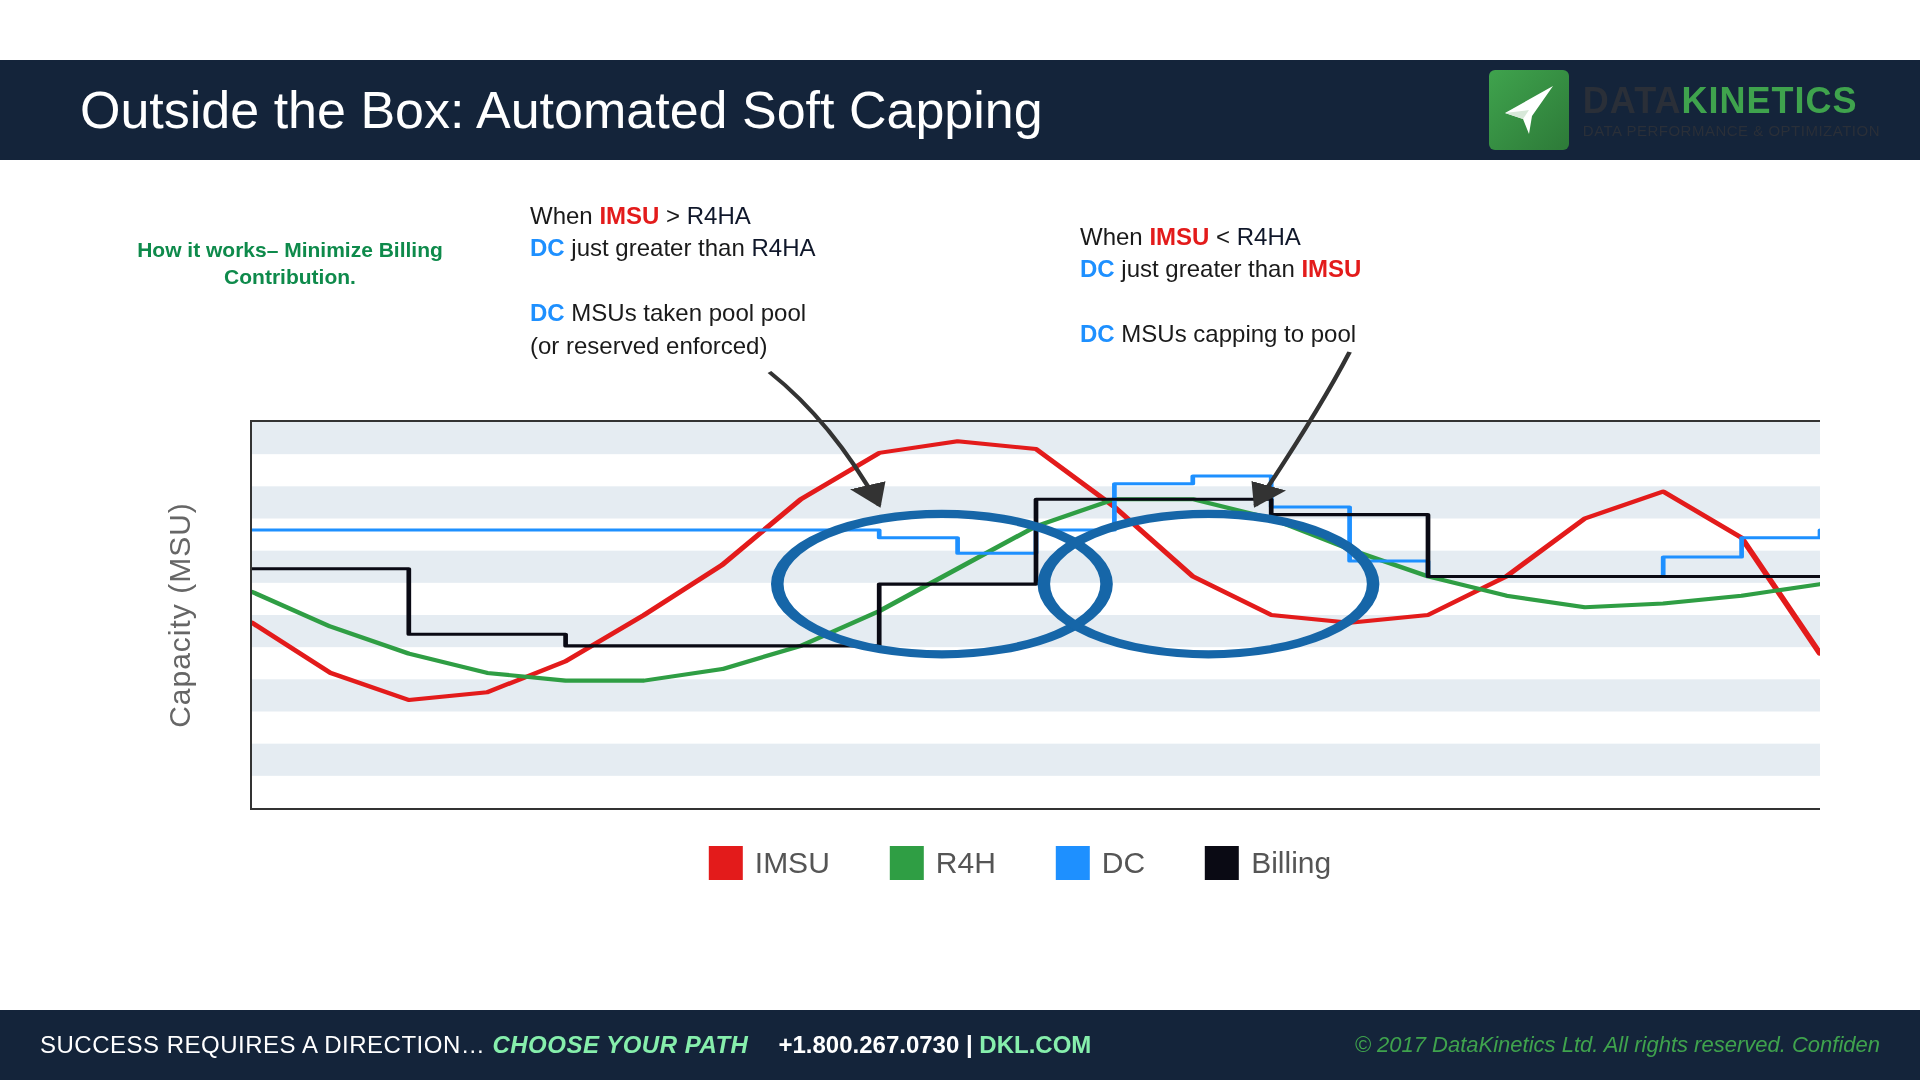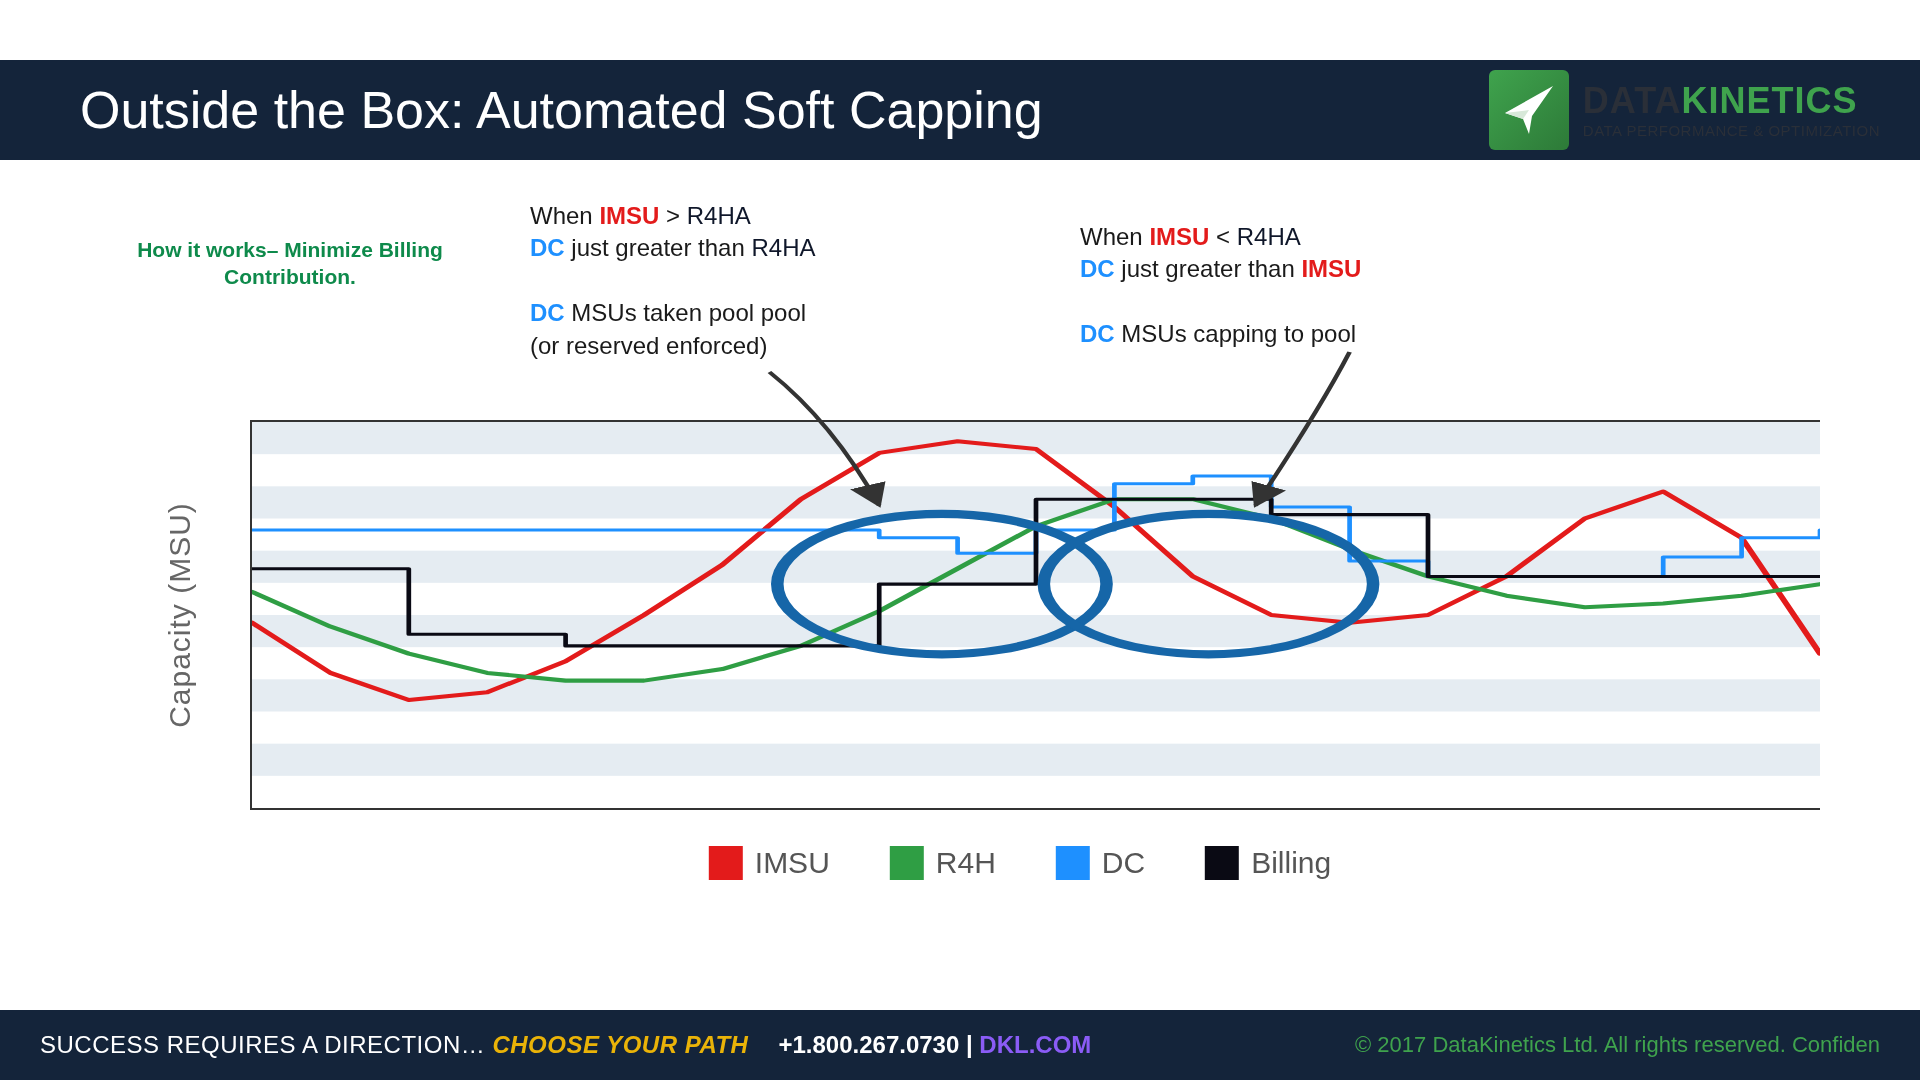--- a/index.html
+++ b/index.html
@@ -149,26 +149,27 @@
     display: flex;
     align-items: center;
     padding: 0 40px;
     font-size: 24px;
     color: #fff;
   }
   .footer-left {
     font-family: "Arial Narrow", Arial, sans-serif;
     letter-spacing: 0.5px;
   }
-  .footer-left .choose { color: #eab308; font-weight: 700; font-style: italic; }
+  .footer-left .choose { color: #86efac; font-weight: 700; font-style: italic; }
   .footer-phone { margin-left: 30px; font-weight: 700; }
-  .footer-phone .dkl { color: #8b5cf6; }
+  .footer-phone .dkl { color: #86efac; }
   .footer-right {
     margin-left: auto;
     color: #3fa34d;
+    font-style: italic;
     font-size: 22px;
   }
 </style>
 </head>
 <body>
 
 <div class="header-bar">
   <div class="header-title">Outside the Box: Automated Soft Capping</div>
   <div class="logo-block">
     <div class="logo-icon">

